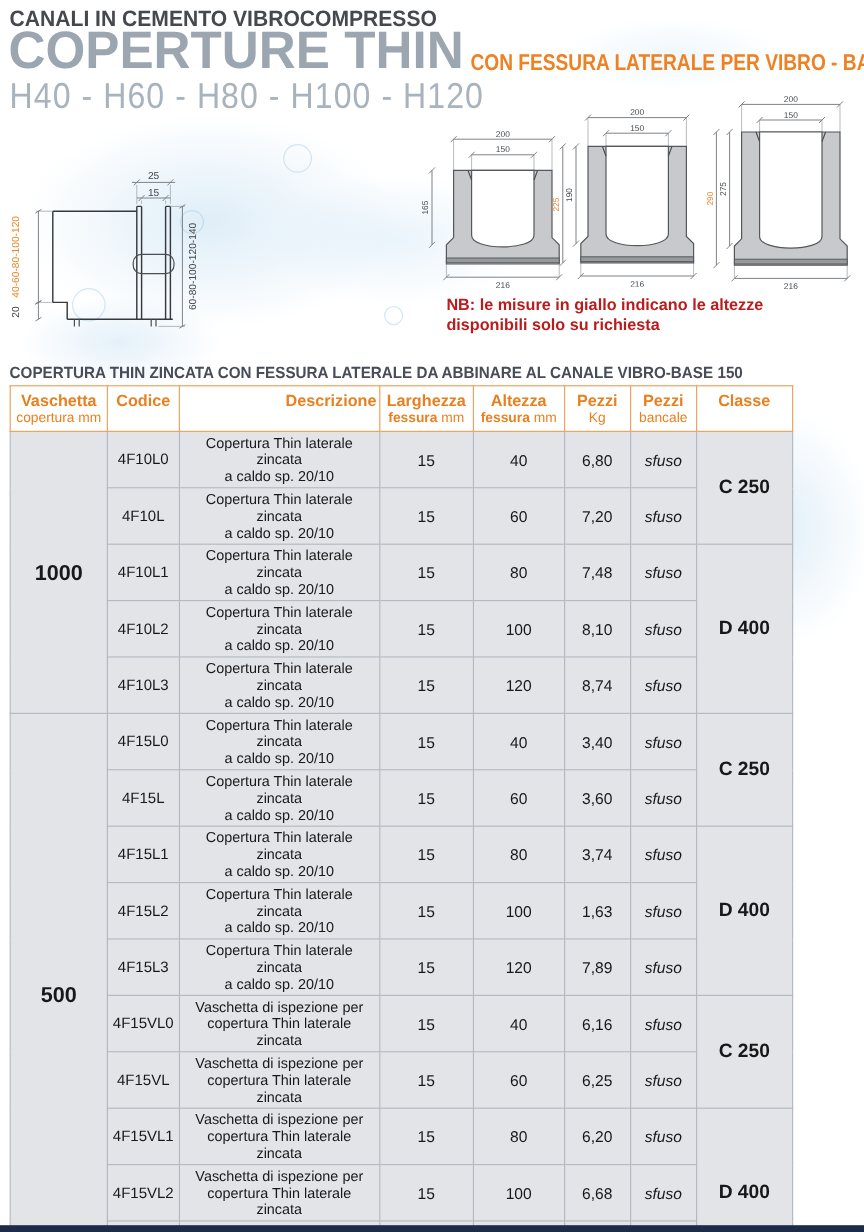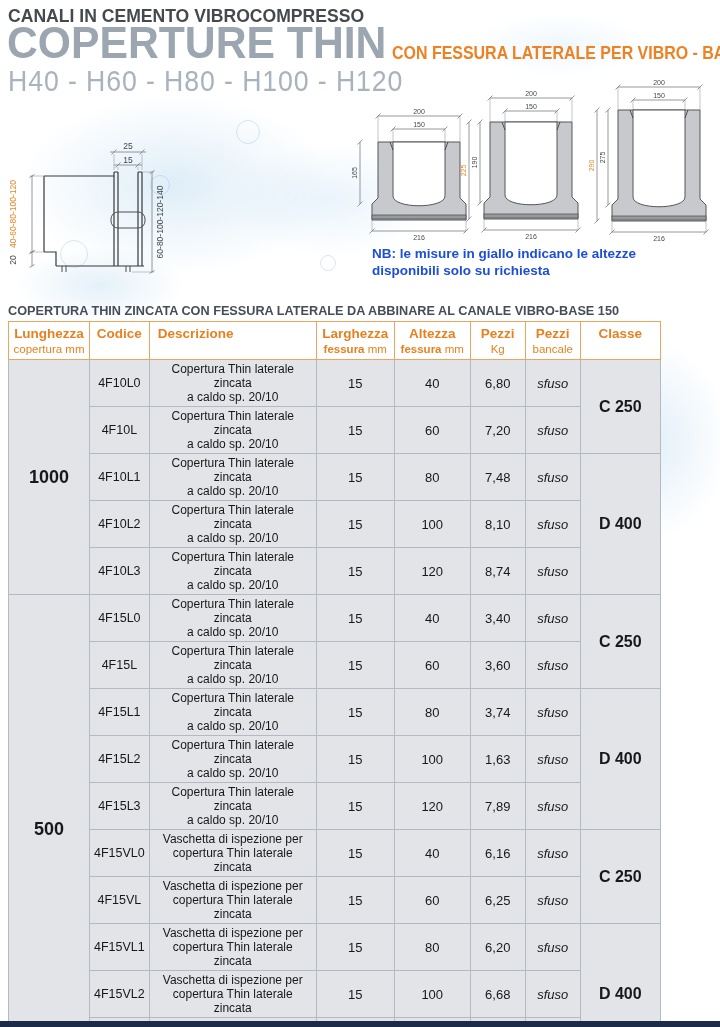--- a/index.html
+++ b/index.html
@@ -16,31 +16,31 @@
   .s3{left:540px;top:300px;width:220px;height:280px;background:radial-gradient(closest-side,rgba(148,197,232,.28),rgba(148,197,232,0) 72%);}
   .s4{left:-20px;top:230px;width:240px;height:110px;background:radial-gradient(closest-side,rgba(148,197,232,.25),rgba(148,197,232,0) 70%);}
   .s5{left:430px;top:0px;width:260px;height:90px;background:radial-gradient(closest-side,rgba(168,212,240,.18),rgba(168,212,240,0) 70%);}
   .bubble{position:absolute;border:1px solid rgba(120,178,220,.30);border-radius:50%;}
   
   .kicker{left:8px;top:5px;font-size:18.5px;font-weight:bold;color:#45494d;white-space:nowrap;transform:scaleX(.95);transform-origin:0 50%;}
   .title{left:7px;top:21px;font-size:44px;font-weight:bold;color:#9ba6b0;letter-spacing:0px;white-space:nowrap;transform:scaleX(.97);transform-origin:0 50%;line-height:1;}
   .subtitle{left:392px;top:42px;font-size:19px;font-weight:bold;color:#ee8122;white-space:nowrap;transform:scaleX(.84);transform-origin:0 50%;}
   .hline{left:8px;top:64px;font-size:30px;color:#a9b3bd;white-space:nowrap;transform:scaleX(.89);transform-origin:0 50%;letter-spacing:1px;}
   
-  .note{left:372px;top:246px;width:300px;font-size:13.5px;font-weight:bold;color:#1d4ed8;line-height:1.25;}
+  .note{left:372px;top:246px;width:300px;font-size:13.5px;font-weight:bold;color:#b91c1c;line-height:1.25;}
   
   .caption{left:8px;top:303px;font-size:13.5px;font-weight:bold;color:#474d58;white-space:nowrap;transform:scaleX(.94);transform-origin:0 50%;}
   
   .tablewrap{left:8px;top:321px;}
   table.cat{border-collapse:collapse;table-layout:fixed;border:1px solid #99a1a9;}
   table.cat th{
     background:#ffffff;border:1px solid #eda45c;vertical-align:top;
     padding:4px 2px 2px 2px;height:38px;color:#e8801f;text-align:center;box-sizing:border-box;
   }
-  table.cat th.left{text-align:left;padding-left:8px;}
+  table.cat th.left{text-align:right;padding-left:21px;}
   .th1{font-size:13.5px;font-weight:bold;line-height:1.15;}
   .th2{font-size:11.5px;font-weight:normal;line-height:1.3;}
   .th2 .b{font-weight:bold;text-align:center;}
   table.cat td{
     background:#e3e4e7;border:1px solid #b3bac3;color:#17181a;
     text-align:center;vertical-align:middle;height:42px;padding:2px 4px;box-sizing:border-box;
   }
   td.lunghezza{font-size:18px;font-weight:bold;}
   td.codice{font-size:12.5px;}
   td.descrizione{text-align:left;font-size:12px;line-height:14px;padding-left:8px;white-space:pre-line;}
@@ -170,21 +170,21 @@
         <col style="width: 167px;">
         <col style="width: 78px;">
         <col style="width: 76px;">
         <col style="width: 55px;">
         <col style="width: 55px;">
         <col style="width: 80px;">
       </colgroup>
       <thead>
         <tr>
           <th>
-            <div class="th1">Lunghezza</div>
+            <div class="th1">Vaschetta</div>
             <div class="th2"><span>copertura mm</span></div>
           </th>
           <th>
             <div class="th1">Codice</div>
           </th>
           <th class="left">
             <div class="th1">Descrizione</div>
           </th>
           <th>
             <div class="th1">Larghezza</div>

